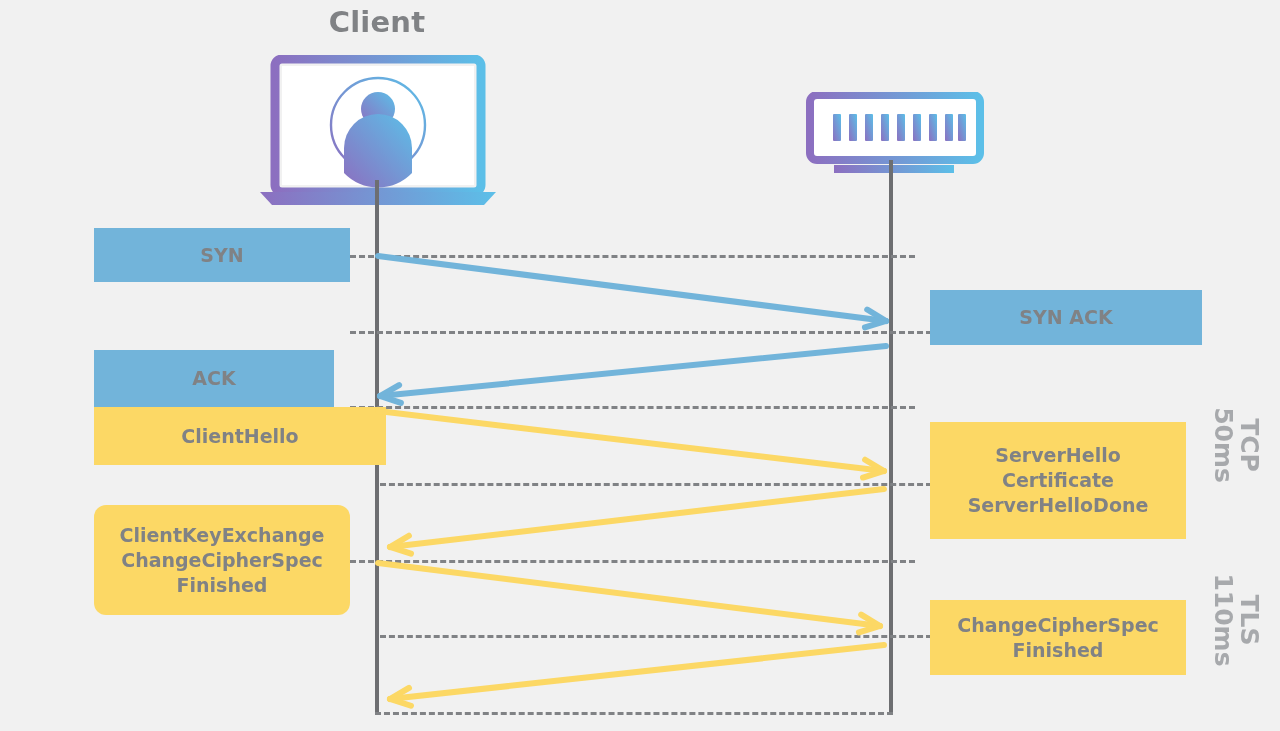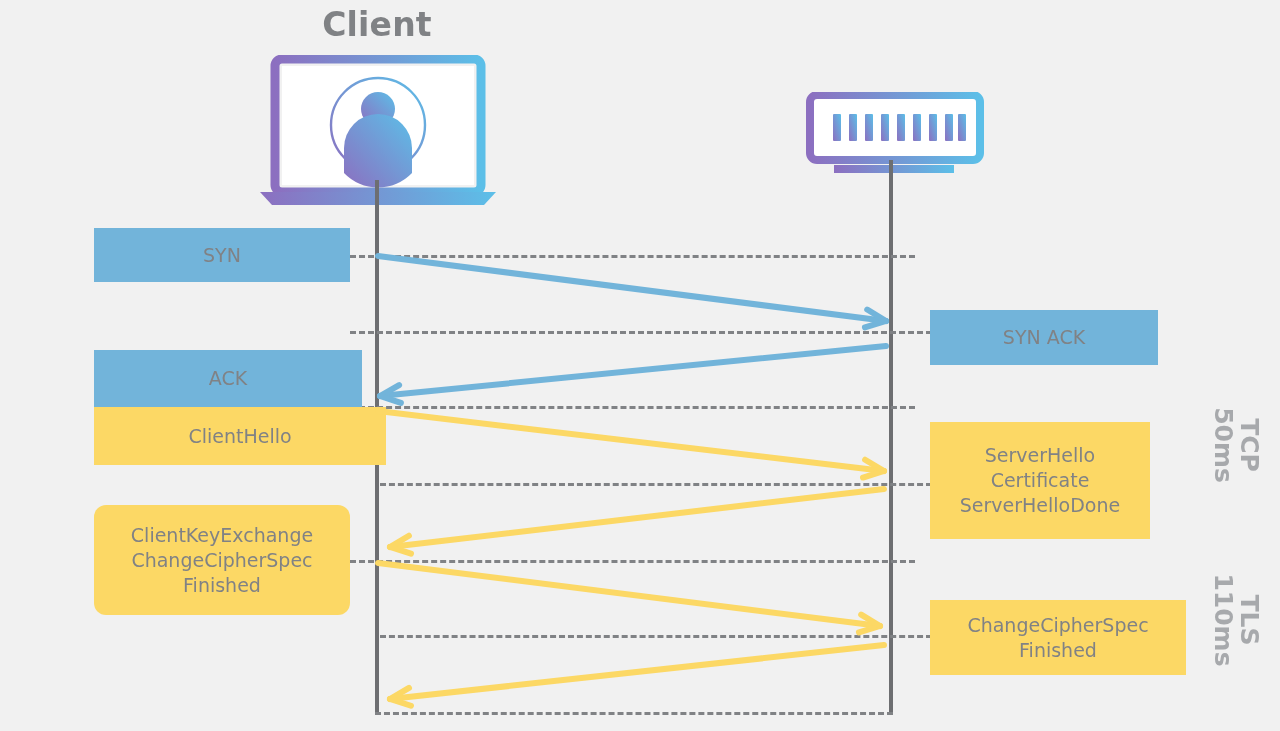--- a/index.html
+++ b/index.html
@@ -20,21 +20,21 @@
     left: 0; top: 0;
     width: 1280px;
     height: 731px;
   }
 
   
   .actor-title {
     position: absolute;
     color: #808285;
     font-weight: bold;
-    font-size: 33px;
+    font-size: 29px;
     letter-spacing: 0.2px;
     white-space: nowrap;
     text-align: center;
   }
   #client-title { left: 277px; top: 5px; width: 200px; }
   #server-title { left: 794px; top: 43px; width: 200px; }
 
   
   .icon-wrap { position: absolute; }
   #client-icon { left: 258px; top: 55px; width: 240px; height: 150px; }
@@ -57,21 +57,21 @@
   }
 
   
   .msgbox {
     position: absolute;
     display: flex;
     align-items: center;
     justify-content: center;
     text-align: center;
     color: #808285;
-    font-weight: normal;
+    font-weight: bold;
     font-size: 19px;
     line-height: 25px;
     box-sizing: border-box;
     padding: 1px 6px;
   }
   .msgbox.blue   { background: #72b4da; }
   .msgbox.yellow { background: #fcd865; }
   .msgbox .lines { white-space: pre-line; }
 
   
@@ -168,30 +168,30 @@
       <div class="dashline" style="left: 380px; top: 483px; width: 552px;"></div>
       <div class="dashline" style="left: 350px; top: 560px; width: 565px;"></div>
       <div class="dashline" style="left: 380px; top: 635px; width: 552px;"></div>
       <div class="dashline" style="left: 375px; top: 712px; width: 518px;"></div>
     </div>
 
   <div id="box-container">
       <div class="msgbox blue" style="left: 94px; top: 228px; width: 256px; height: 54px;">
         <span class="lines">SYN</span>
       </div>
-      <div class="msgbox blue" style="left: 930px; top: 310px; width: 228px; height: 55px;">
+      <div class="msgbox blue" style="left: 930px; top: 290px; width: 272px; height: 55px;">
         <span class="lines">SYN ACK</span>
       </div>
-      <div class="msgbox blue" style="left: 94px; top: 350px; width: 268px; height: 57px;">
+      <div class="msgbox blue" style="left: 94px; top: 350px; width: 240px; height: 57px;">
         <span class="lines">ACK</span>
       </div>
       <div class="msgbox yellow" style="left: 94px; top: 407px; width: 292px; height: 58px;">
         <span class="lines">ClientHello</span>
       </div>
-      <div class="msgbox yellow" style="left: 930px; top: 422px; width: 220px; height: 117px;">
+      <div class="msgbox yellow" style="left: 930px; top: 422px; width: 256px; height: 117px;">
         <span class="lines">ServerHello
 Certificate
 ServerHelloDone</span>
       </div>
       <div class="msgbox yellow" style="left: 94px; top: 505px; width: 256px; height: 110px; border-radius: 12px;">
         <span class="lines">ClientKeyExchange
 ChangeCipherSpec
 Finished</span>
       </div>
       <div class="msgbox yellow" style="left: 930px; top: 600px; width: 256px; height: 75px;">

